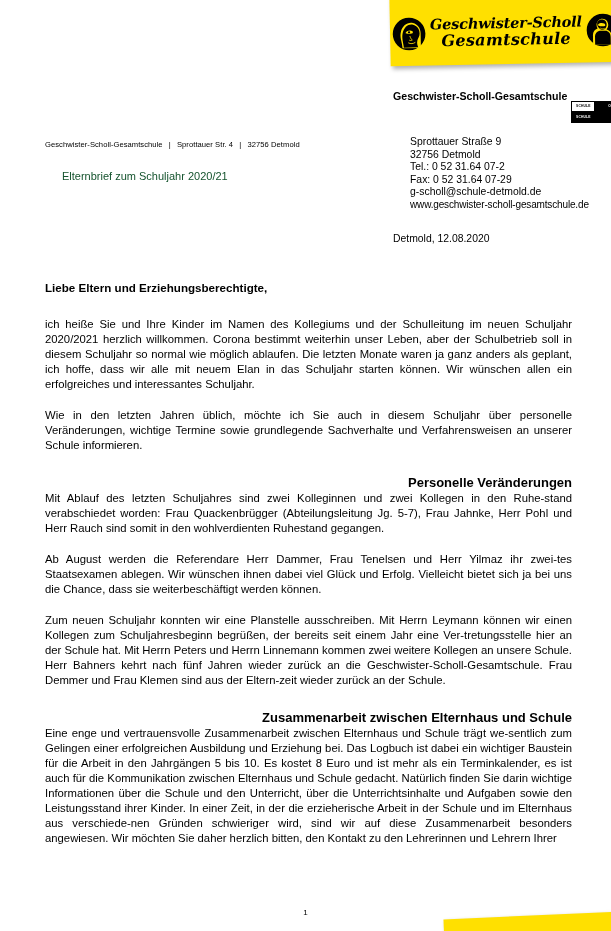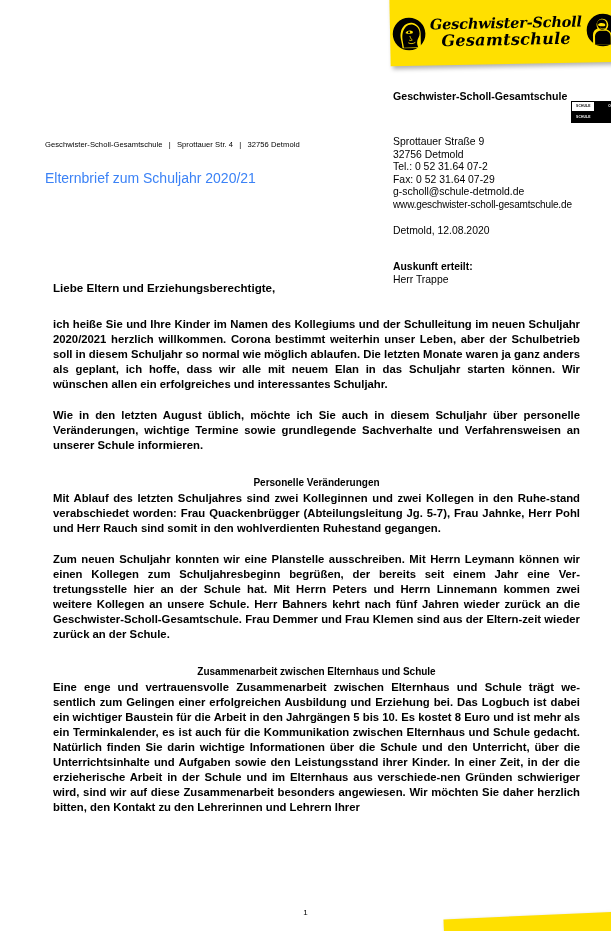--- a/index.html
+++ b/index.html
@@ -121,73 +121,72 @@
     color: #fff;
     flex: 1;
     display: flex; align-items: center; justify-content: center;
     border: 0.6px solid #000;
     box-sizing: border-box;
   }
   .sor-row.inv .sor-a { background: #000; color: #fff; }
   .sor-row.inv .sor-b { background: #000; color: #fff; }
 
   .addr-block { margin-top: 13px; }
-  .addr-line { white-space: nowrap; }
+  .addr-line { white-space: nowrap; margin-left: 17px; }
   .addr-www { font-size: 10px; letter-spacing: -0.15px; }
-  .addr-date { margin-top: 13px; }
+  .addr-date { margin-top: 21px; }
   .addr-contact { margin-top: 24px; }
   .addr-contact .bold { font-weight: bold; }
 
   
   .sender-line {
     position: absolute;
     left: 45px;
     top: 140px;
     font-size: 7.6px;
     letter-spacing: 0.05px;
     color: #000;
     white-space: nowrap;
   }
   .sender-line .sep { padding: 0 4px; }
 
   .doc-title {
     position: absolute;
+    left: 62px;
+    top: 170px;
+    font-size: 11px;
+    color: #14532d;
+  }
+
+  
+  .body-col {
+    position: absolute;
     left: 45px;
-    top: 170px;
-    font-size: 14px;
-    color: #3b82f6;
-  }
-
-  
-  .body-col {
-    position: absolute;
-    left: 53px;
     top: 280px;
     width: 527px;
     font-size: 11.3px;
     line-height: 15.0px;
     text-align: justify;
     text-justify: inter-word;
     hyphens: manual;
   }
   .salutation {
     font-weight: bold;
     font-size: 11.6px;
     text-align: left;
     margin: 0 0 22px 0;
   }
   .para {
     margin: 16px 0 15px 0;
-    font-weight: bold;
   }
   .para.tight { margin-bottom: 14px; }
   .section-head {
     font-weight: bold;
-    font-size: 10px;
-    text-align: center;
+    font-size: 13px;
+    text-align: right;
     margin: 22px 0 0 0;
   }
   .section-head + .para { margin-top: 1px; }
 
   .page-num {
     position: absolute;
     left: 0;
     top: 908px;
     width: 611px;
     text-align: center;
@@ -249,42 +248,39 @@
       <div class="addr-line">Sprottauer Straße 9</div>
       <div class="addr-line">32756 Detmold</div>
       <div class="addr-line">Tel.: 0 52 31.64 07-2</div>
       <div class="addr-line">Fax: 0 52 31.64 07-29</div>
       <div class="addr-line">g-scholl@schule-detmold.de</div>
       <div class="addr-line addr-www">www.geschwister-scholl-gesamtschule.de</div>
     </div>
 
     <div class="addr-date">Detmold, 12.08.2020</div>
 
-    <div class="addr-contact">
-      <div class="bold">Auskunft erteilt:</div>
-      <div>Herr Trappe</div>
-    </div>
   </div>
 
   <div class="sender-line">
     <span>Geschwister-Scholl-Gesamtschule</span>
     <span class="sep">|</span>
     <span>Sprottauer Str. 4</span>
     <span class="sep">|</span>
     <span>32756 Detmold</span>
   </div>
 
   <div class="doc-title">Elternbrief zum Schuljahr 2020/21</div>
 
   <div class="body-col">
     <p class="salutation">Liebe Eltern und Erziehungsberechtigte,</p>
     <p class="para">ich heiße Sie und Ihre Kinder im Namen des Kollegiums und der Schulleitung im neuen Schuljahr 2020/2021 herzlich willkommen. Corona bestimmt weiterhin unser Leben, aber der Schulbetrieb soll in diesem Schuljahr so normal wie möglich ablaufen. Die letzten Monate waren ja ganz anders als geplant, ich hoffe, dass wir alle mit neuem Elan in das Schuljahr starten können. Wir wünschen allen ein erfolgreiches und interessantes Schuljahr.</p>
-    <p class="para">Wie in den letzten August üblich, möchte ich Sie auch in diesem Schuljahr über personelle Veränderungen, wichtige Termine sowie grundlegende Sachverhalte und Verfahrensweisen an unserer Schule informieren.</p>
+    <p class="para">Wie in den letzten Jahren üblich, möchte ich Sie auch in diesem Schuljahr über personelle Veränderungen, wichtige Termine sowie grundlegende Sachverhalte und Verfahrensweisen an unserer Schule informieren.</p>
     <p class="section-head">Personelle Veränderungen</p>
     <p class="para tight">Mit Ablauf des letzten Schuljahres sind zwei Kolleginnen und zwei Kollegen in den Ruhe-stand verabschiedet worden: Frau Quackenbrügger (Abteilungsleitung Jg. 5-7), Frau Jahnke, Herr Pohl und Herr Rauch sind somit in den wohlverdienten Ruhestand gegangen.</p>
+    <p class="para tight">Ab August werden die Referendare Herr Dammer, Frau Tenelsen und Herr Yilmaz ihr zwei-tes Staatsexamen ablegen. Wir wünschen ihnen dabei viel Glück und Erfolg. Vielleicht bietet sich ja bei uns die Chance, dass sie weiterbeschäftigt werden können.</p>
     <p class="para tight">Zum neuen Schuljahr konnten wir eine Planstelle ausschreiben. Mit Herrn Leymann können wir einen Kollegen zum Schuljahresbeginn begrüßen, der bereits seit einem Jahr eine Ver-tretungsstelle hier an der Schule hat. Mit Herrn Peters und Herrn Linnemann kommen zwei weitere Kollegen an unsere Schule. Herr Bahners kehrt nach fünf Jahren wieder zurück an die Geschwister-Scholl-Gesamtschule. Frau Demmer und Frau Klemen sind aus der Eltern-zeit wieder zurück an der Schule.</p>
     <p class="section-head">Zusammenarbeit zwischen Elternhaus und Schule</p>
     <p class="para">Eine enge und vertrauensvolle Zusammenarbeit zwischen Elternhaus und Schule trägt we-sentlich zum Gelingen einer erfolgreichen Ausbildung und Erziehung bei. Das Logbuch ist dabei ein wichtiger Baustein für die Arbeit in den Jahrgängen 5 bis 10. Es kostet 8 Euro und ist mehr als ein Terminkalender, es ist auch für die Kommunikation zwischen Elternhaus und Schule gedacht. Natürlich finden Sie darin wichtige Informationen über die Schule und den Unterricht, über die Unterrichtsinhalte und Aufgaben sowie den Leistungsstand ihrer Kinder. In einer Zeit, in der die erzieherische Arbeit in der Schule und im Elternhaus aus verschiede-nen Gründen schwieriger wird, sind wir auf diese Zusammenarbeit besonders angewiesen. Wir möchten Sie daher herzlich bitten, den Kontakt zu den Lehrerinnen und Lehrern Ihrer</p>
   </div>
 
   <div class="page-num">1</div>
 
   <div class="bottom-banner"></div>
 
 </div>

